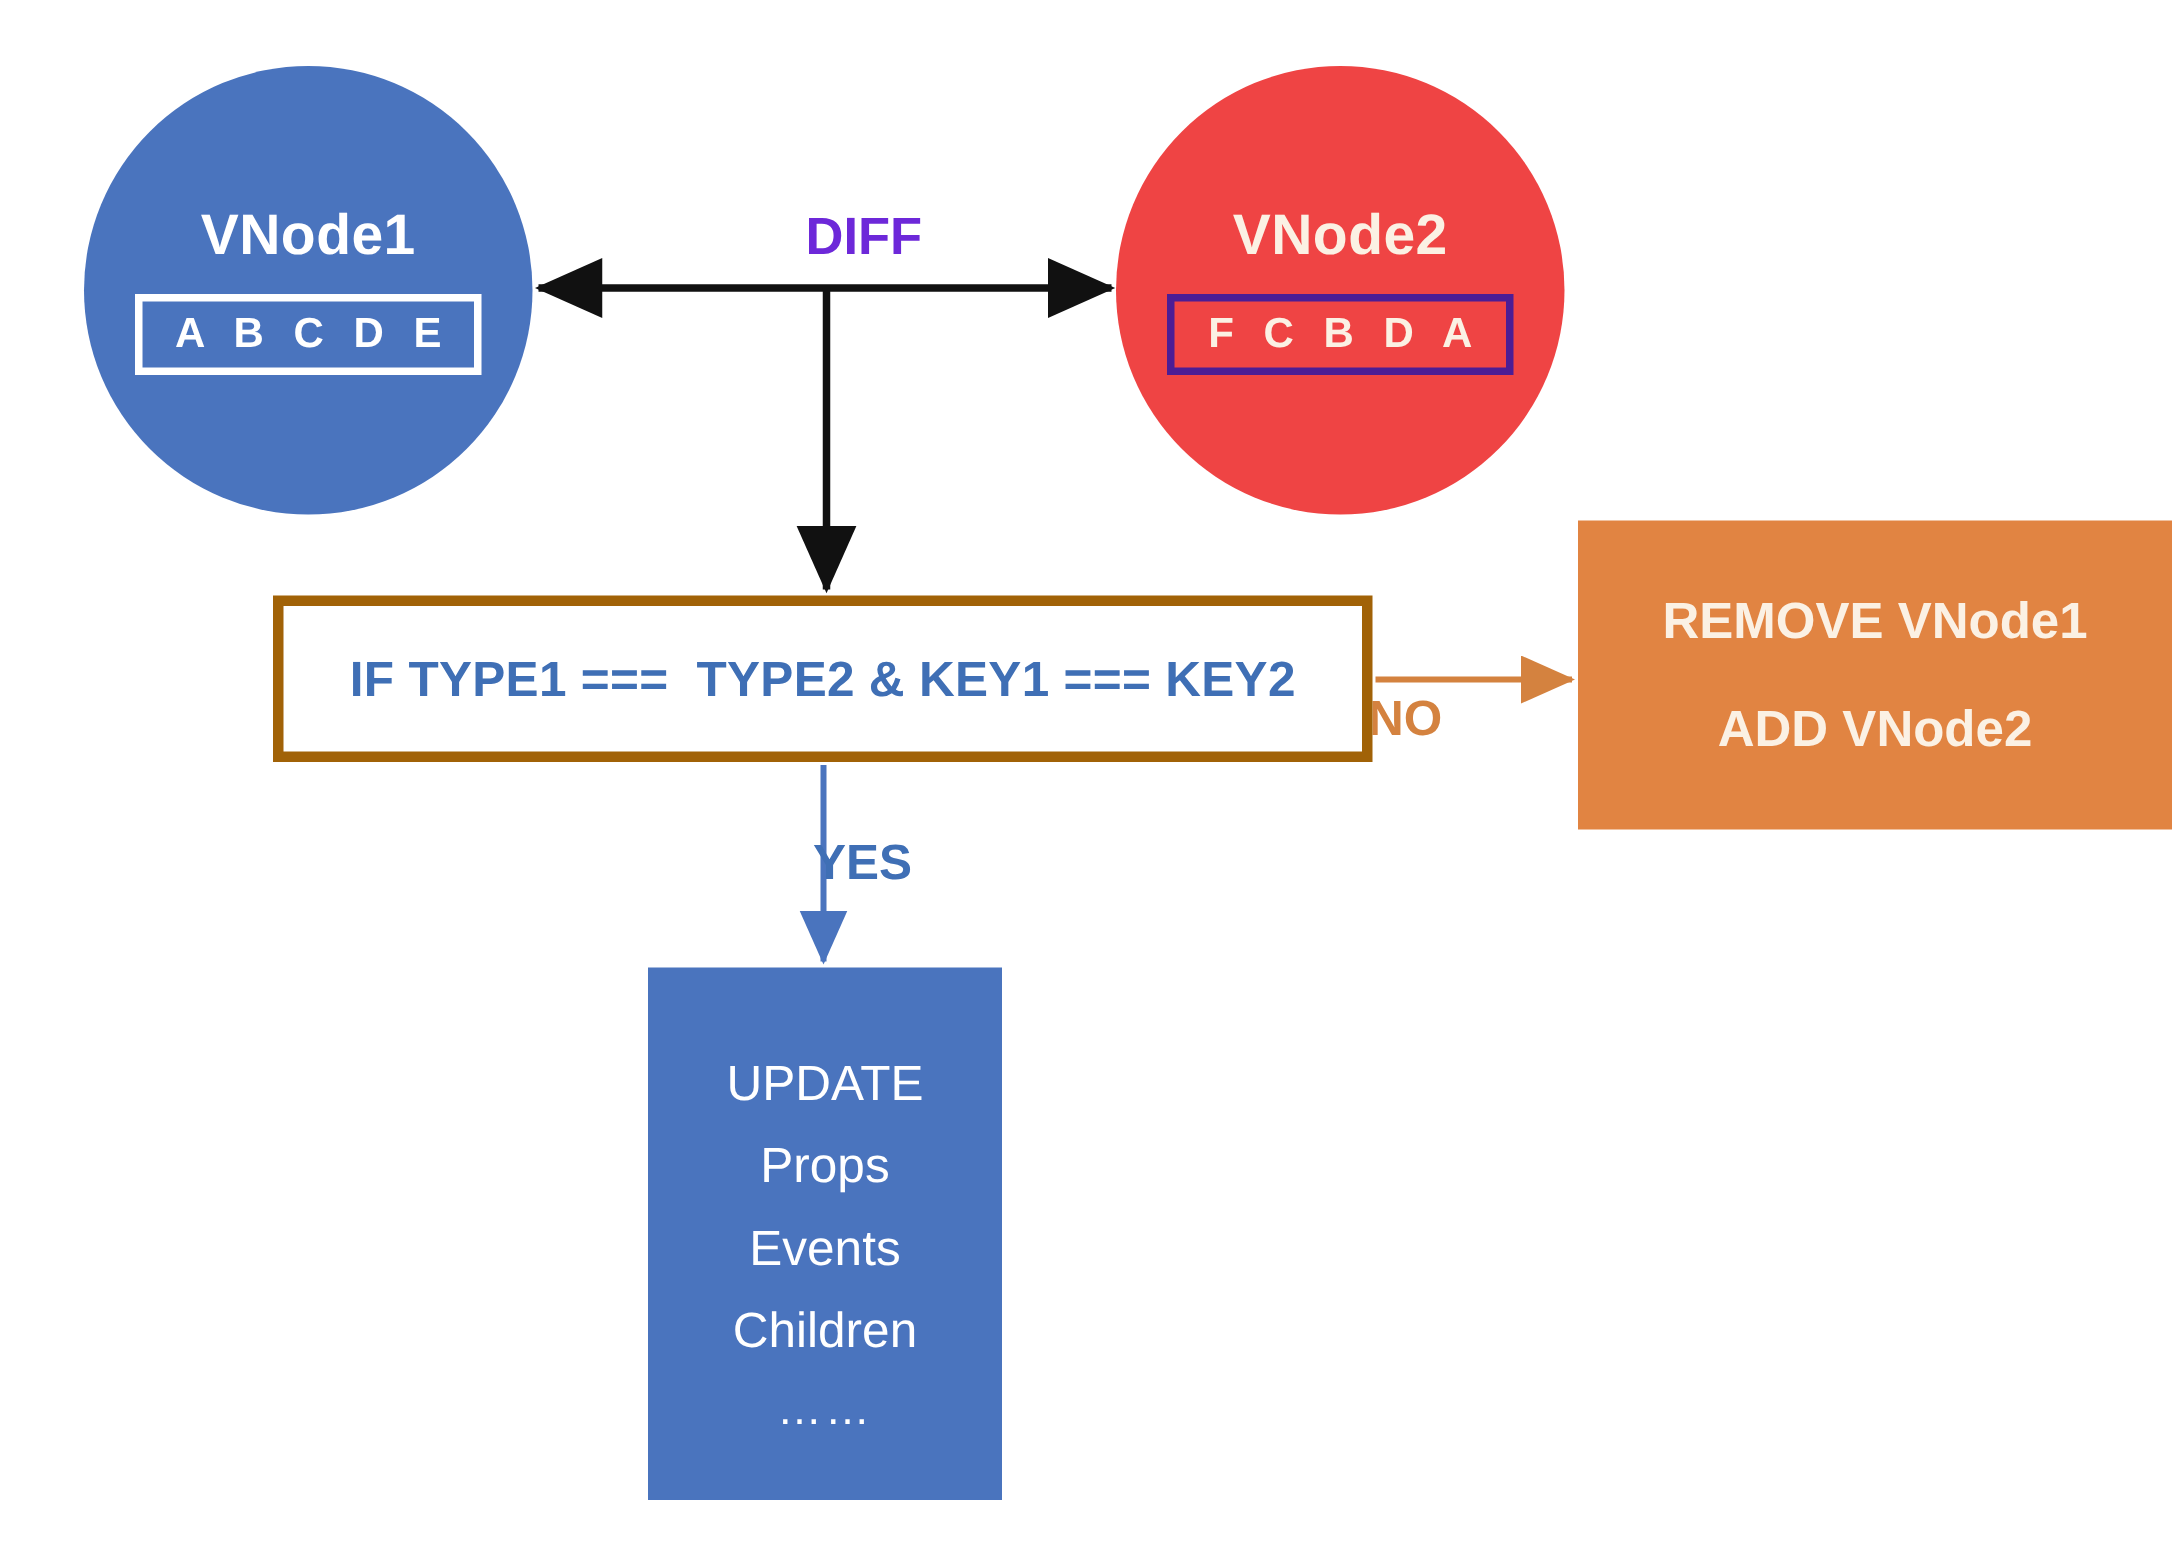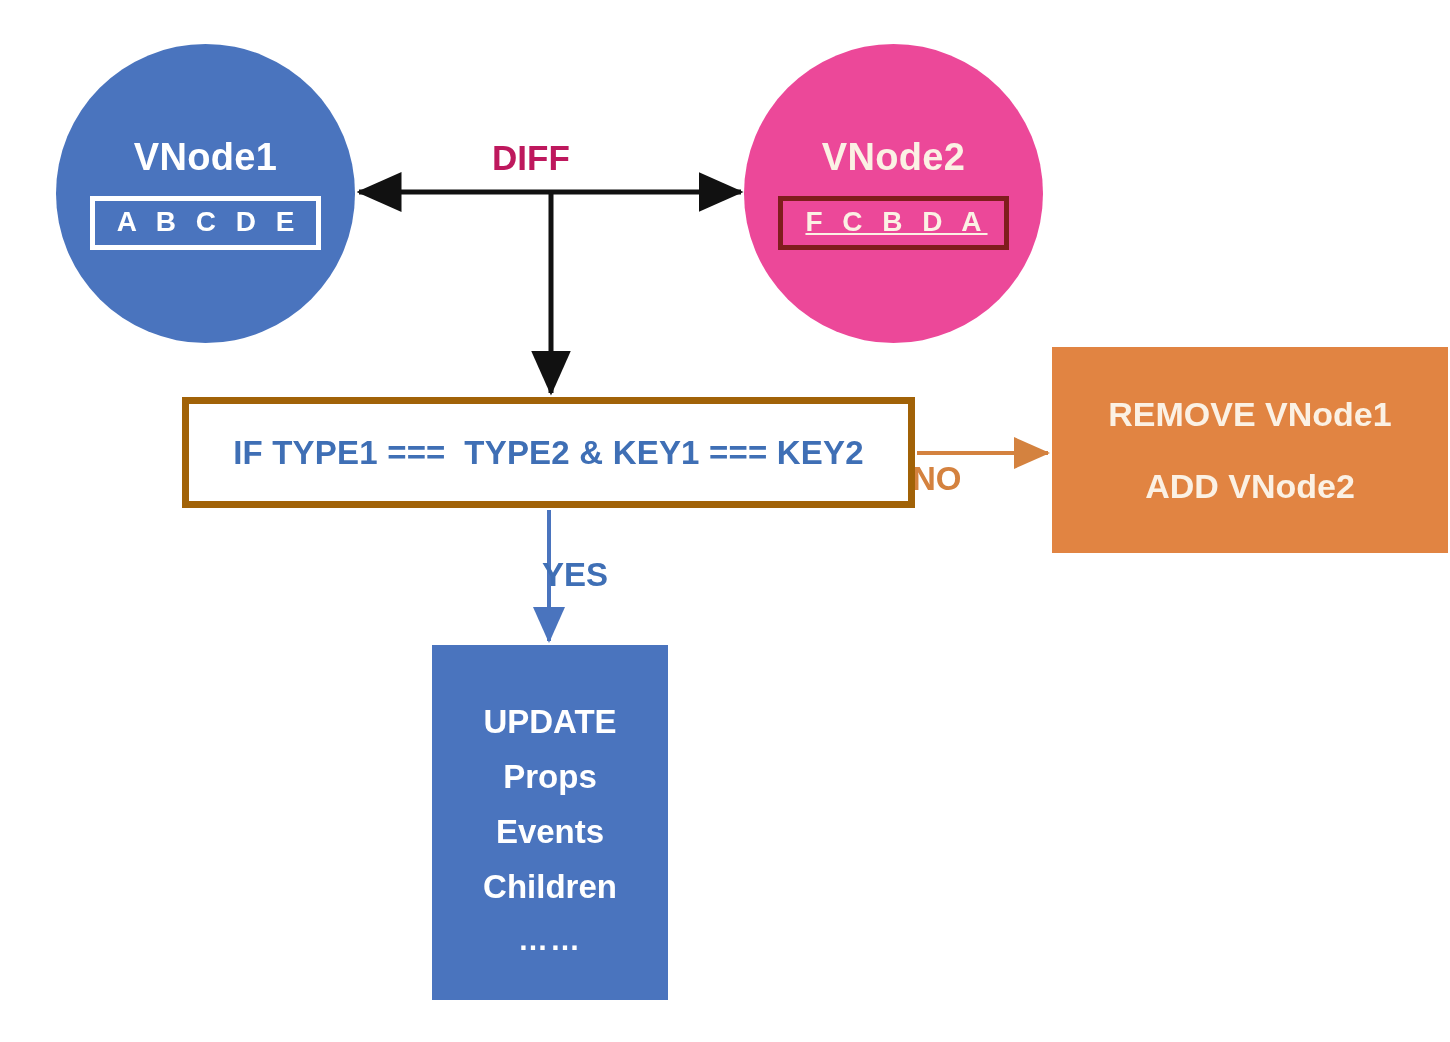--- a/index.html
+++ b/index.html
@@ -55,27 +55,26 @@
   #vnode1 .vnode-keys {
     border: 5px solid #ffffff;
     color: #ffffff;
   }
 
   #vnode2 {
     left: 744px;
     top: 44px;
     width: 299px;
     height: 299px;
-    background: #ec4899;
+    background: #ef4444;
     color: #FBF1E4;
   }
   #vnode2 .vnode-keys {
-    border: 5px solid #7f1d1d;
+    border: 5px solid #4c1d95;
     color: #FBF1E4;
-    text-decoration: underline;
   }
 
   
   #condition-box {
     position: absolute;
     left: 182px;
     top: 397px;
     width: 733px;
     height: 111px;
     border: 7px solid #a16207;
@@ -126,21 +125,21 @@
     box-sizing: border-box;
     display: flex;
     flex-direction: column;
     align-items: center;
     justify-content: center;
     gap: 22px;
     padding-top: 14px;
   }
   #update-box .update-line {
     font-size: 33px;
-    font-weight: bold;
+    font-weight: normal;
     line-height: 1;
   }
   #update-box .update-line.is-ellipsis {
     font-size: 30px;
     letter-spacing: 2px;
   }
 
   
   .connector-svg {
     position: absolute;
@@ -151,24 +150,24 @@
     pointer-events: none;
   }
 
   .edge-label {
     position: absolute;
     font-weight: bold;
     line-height: 1;
     white-space: nowrap;
   }
   #diff-label {
-    left: 492px;
+    left: 537px;
     top: 140px;
     font-size: 35px;
-    color: #be185d;
+    color: #6d28d9;
   }
   #yes-label {
     left: 542px;
     top: 558px;
     font-size: 33px;
     color: #3F6FB5;
   }
   #no-label {
     left: 912px;
     top: 462px;

